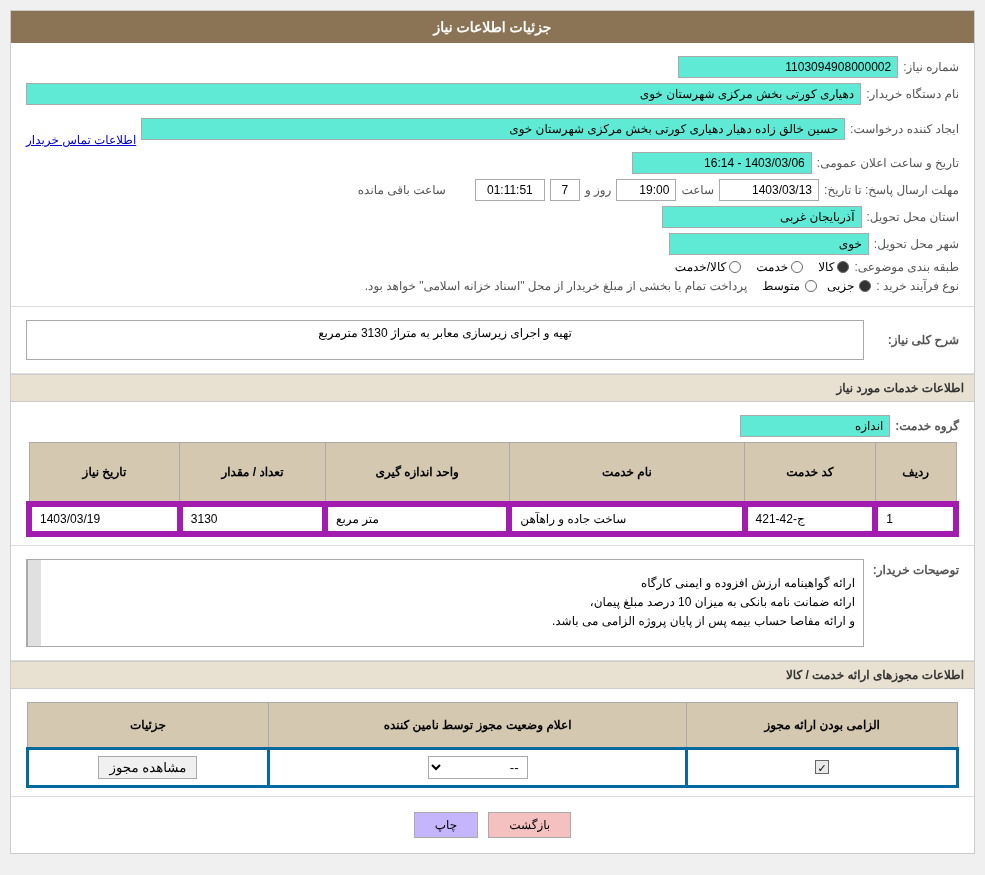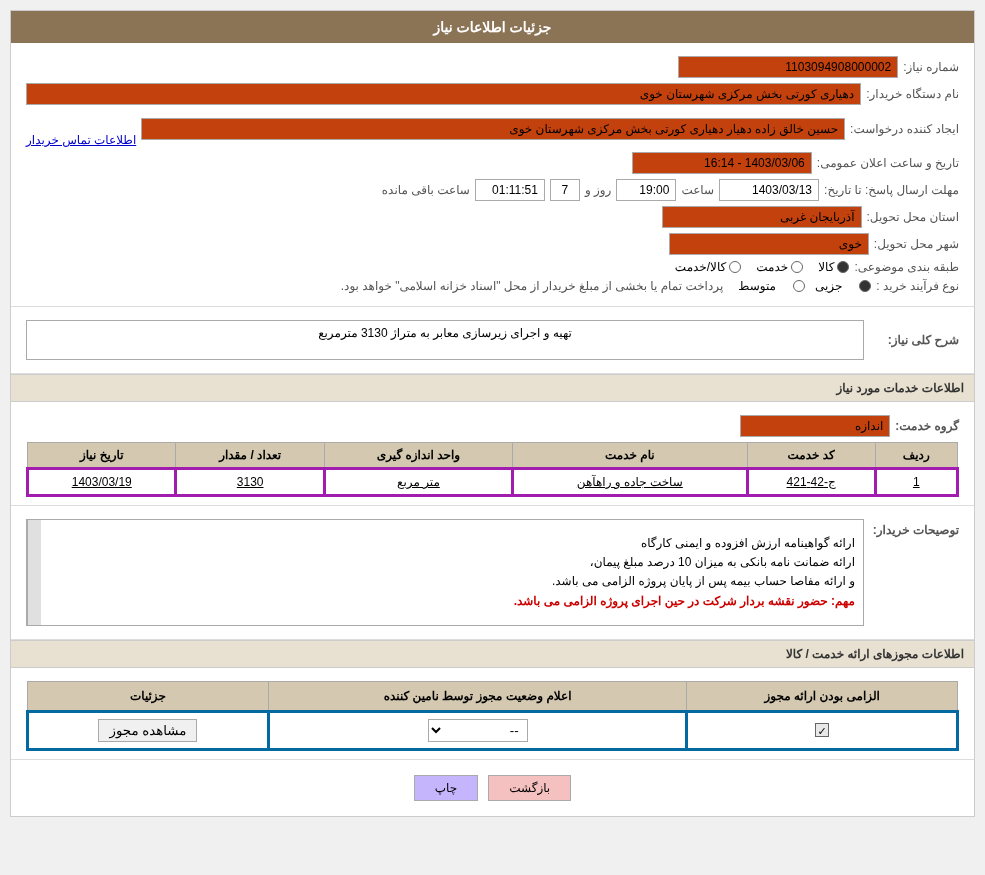--- a/index.html
+++ b/index.html
@@ -32,21 +32,21 @@
       border-bottom: 1px solid #ddd;
     }
     .form-row {
       display: flex;
       align-items: center;
       margin: 5px 0;
       gap: 5px;
     }
     .form-value {
       border: 1px solid #aaa;
-      background: #c2410c;
+      background: #5eead4;
       padding: 3px 6px;
       min-height: 22px;
       flex: 1;
       text-align: right;
     }
     .link-text {
       color: #0000cc;
       text-decoration: underline;
       cursor: pointer;
       margin-top: 23px;
@@ -94,21 +94,21 @@
       background: #333;
     }
     .process-row {
       display: flex;
       align-items: center;
       gap: 10px;
     }
     .process-item {
       display: flex;
       align-items: center;
-      gap: 17px;
+      gap: 5px;
     }
     .bold-text {
       font-weight: bold;
       color: #333;
     }
     .description-box {
       border: 1px solid #aaa;
       padding: 5px 8px;
       min-height: 40px;
       background: #fff;
@@ -116,29 +116,28 @@
       width: 100%;
     }
     .info-table {
       width: 100%;
       border-collapse: collapse;
       margin-top: 5px;
     }
     .info-table th {
       background: #d4c9b0;
       border: 1px solid #aaa;
+      padding: 22px 8px;
+      text-align: center;
+      font-weight: bold;
+    }
+    .info-table td {
+      border: 6px solid #a21caf;
       padding: 5px 8px;
-      text-align: center;
-      font-weight: bold;
-    }
-    .info-table td {
-      border: 3px solid #a21caf;
-      padding: 5px 8px;
-      text-align: center;
-      text-decoration: underline;
+      text-align: left;
     }
     .info-table tr:nth-child(even) td {
       background: #f9f9f9;
     }
     .buyer-notes {
       border: 1px solid #aaa;
       padding: 14px 8px;
       background: #fff;
       text-align: right;
       line-height: 1.6;
@@ -159,21 +158,21 @@
       font-weight: bold;
     }
     .license-table {
       width: 100%;
       border-collapse: collapse;
       margin-top: 5px;
     }
     .license-table th {
       background: #d4c9b0;
       border: 1px solid #aaa;
-      padding: 7px 8px;
+      padding: 15px 8px;
       text-align: center;
       font-weight: bold;
     }
     .license-table td {
       border: 3px solid #0369a1;
       padding: 6px 8px;
       text-align: center;
       min-height: 28px;
     }
     .checkbox-styled {
@@ -259,21 +258,21 @@
         <span style="flex:1;"></span>
       </div>
 
       <div class="form-row date-row">
         <span class="inline-label">مهلت ارسال پاسخ: تا تاریخ:</span>
         <div class="date-field" style="min-width:100px;">1403/03/13</div>
         <span class="inline-label">ساعت</span>
         <div class="date-field" style="min-width:60px;">19:00</div>
         <span class="inline-label">روز و</span>
         <div class="date-field" style="min-width:30px;text-align:center;">7</div>
-        <div class="date-field" style="min-width:70px;">01:11:51</div>
+        <div class="date-field" style="min-width:70px;text-align:center;margin-left:24px;">01:11:51</div>
         <span class="inline-label">ساعت باقی مانده</span>
       </div>
 
       <div class="form-row">
         <span class="inline-label">استان محل تحویل:</span>
         <div class="form-value" style="max-width:200px;">آذربایجان غربی</div>
         <span style="flex:1;"></span>
       </div>
 
       <div class="form-row">
@@ -360,21 +359,20 @@
 
     <div class="section">
       <div class="form-row" style="align-items:flex-start;">
         <span class="inline-label bold-text" style="min-width:90px; padding-top:4px;">توصیحات خریدار:</span>
         <div class="buyer-notes" style="flex:1; padding-left:18px;">
           <div class="scrollbar"></div>
           <div id="buyer-notes-lines">
               <div>ارائه گواهینامه ارزش افزوده و ایمنی کارگاه</div>
               <div>ارائه ضمانت نامه بانکی به میزان 10 درصد مبلغ پیمان،</div>
               <div>و ارائه مفاصا حساب بیمه پس از پایان پروژه الزامی می باشد.</div>
-              <div class="important-text">مهم: حضور نقشه بردار شرکت در حین اجرای پروژه الزامی می باشد.</div>
             </div>
         </div>
       </div>
     </div>
 
     <div class="section-title">اطلاعات مجوزهای ارائه خدمت / کالا</div>
 
     <div class="section" style="min-height:60px;">
       <table class="license-table">
         <thead>

